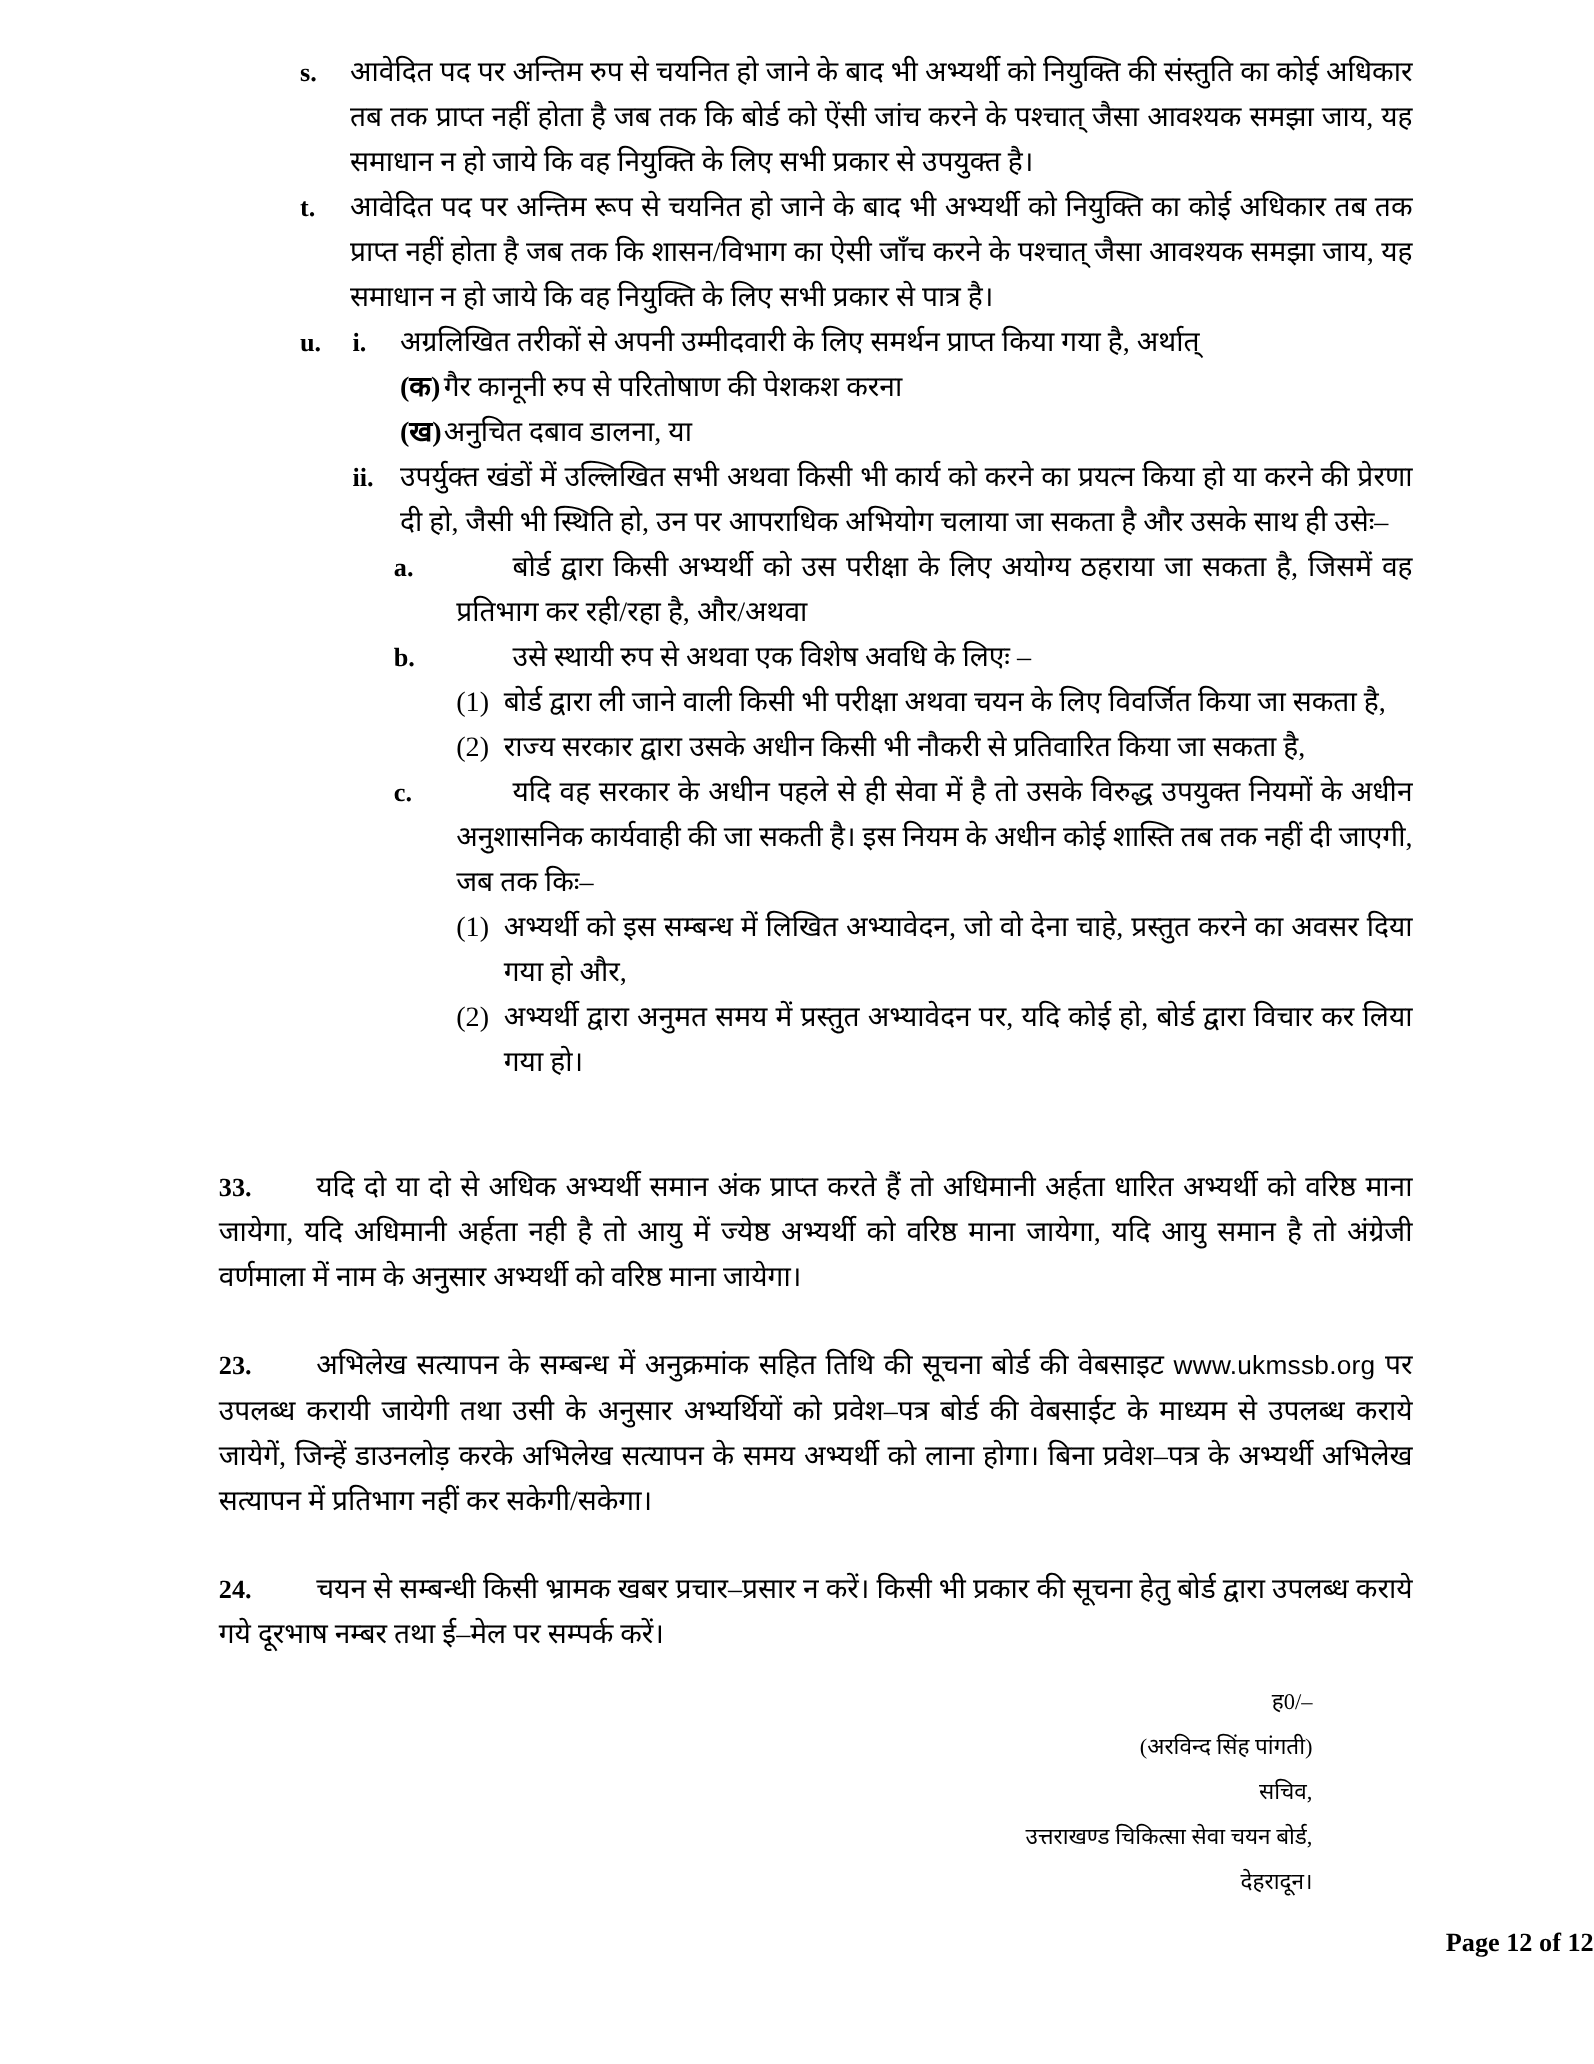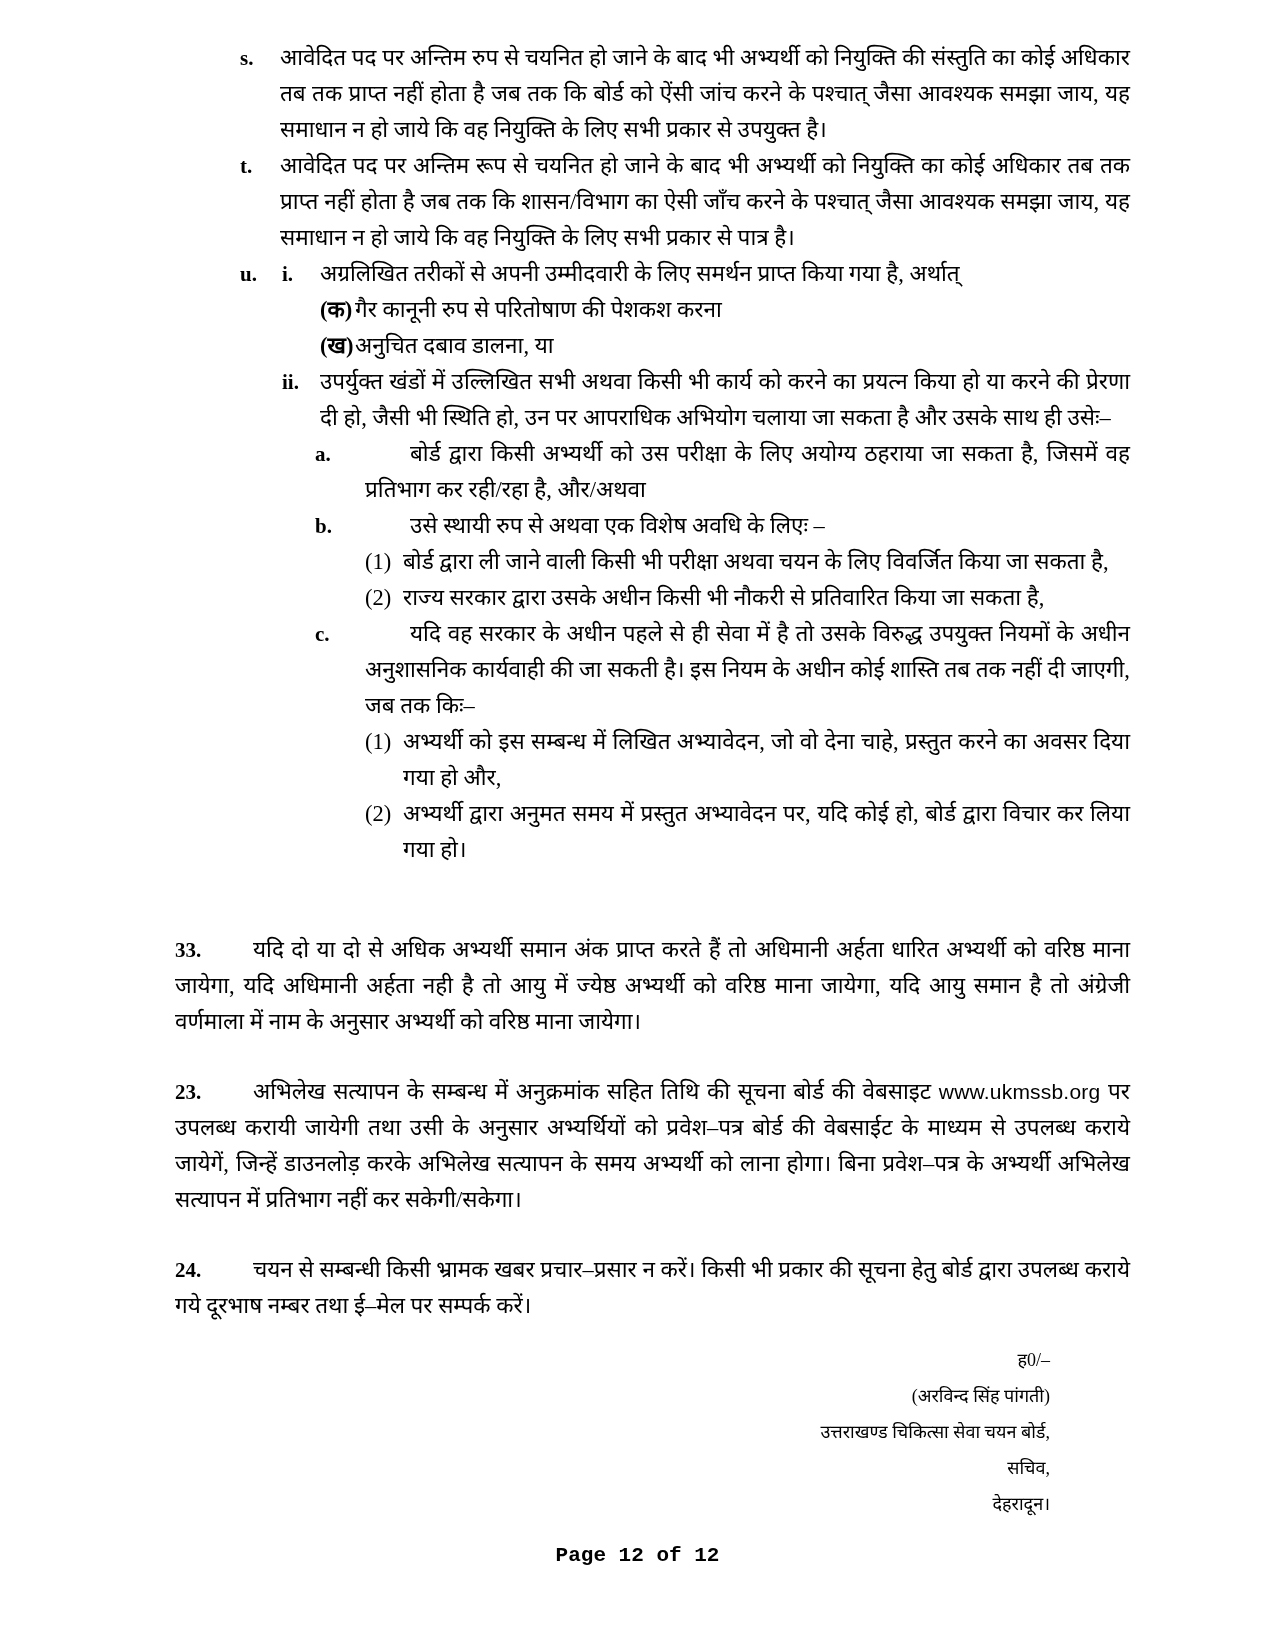--- a/index.html
+++ b/index.html
@@ -132,24 +132,24 @@
     padding-right: 80px;
   }
   .signature .sig-line { display: block; white-space: nowrap; }
 
   
   .footer {
     position: absolute;
     left: 0;
     right: 0;
     bottom: 84px;
-    text-align: center;
-    font-weight: bold;
-    font-size: 21px;
-    font-family: Liberation Mono, monospace;
+    text-align: right;
+    font-weight: bold;
+    font-size: 21px;
+    font-family: Liberation Serif, serif;
   }
   .spacer-md { height: 30px; }
 </style>
 </head>
 <body>
 
 <div class="page">
 
   <div class="para lvl-letter">
     <span class="marker">s.</span>
@@ -230,20 +230,20 @@
     <span class="marker">23.</span><span class="body">अभिलेख सत्यापन के सम्बन्ध में अनुक्रमांक सहित तिथि की सूचना बोर्ड की वेबसाइट </span><span class="url">www.ukmssb.org</span><span class="body"> पर उपलब्ध करायी जायेगी तथा उसी के अनुसार अभ्यर्थियों को प्रवेश–पत्र बोर्ड की वेबसाईट के माध्यम से उपलब्ध कराये जायेगें, जिन्हें डाउनलोड़ करके अभिलेख सत्यापन के समय अभ्यर्थी को लाना होगा। बिना प्रवेश–पत्र के अभ्यर्थी अभिलेख सत्यापन में प्रतिभाग नहीं कर सकेगी/सकेगा।</span>
   </div>
 
   <div class="para para-num">
     <span class="marker">24.</span><span class="body">चयन से सम्बन्धी किसी भ्रामक खबर प्रचार–प्रसार न करें। किसी भी प्रकार की सूचना हेतु बोर्ड द्वारा उपलब्ध कराये गये दूरभाष नम्बर तथा ई–मेल पर सम्पर्क करें।</span>
   </div>
 
   <div class="signature">
     <span class="sig-line">ह0/–</span>
     <span class="sig-line">(अरविन्द सिंह पांगती)</span>
+    <span class="sig-line">सचिव,</span>
     <span class="sig-line">उत्तराखण्ड चिकित्सा सेवा चयन बोर्ड,</span>
-    <span class="sig-line">सचिव,</span>
     <span class="sig-line">देहरादून।</span>
   </div>
 
   <div class="footer">Page 12 of 12</div>
 
 </div>
 
 </body></html>

